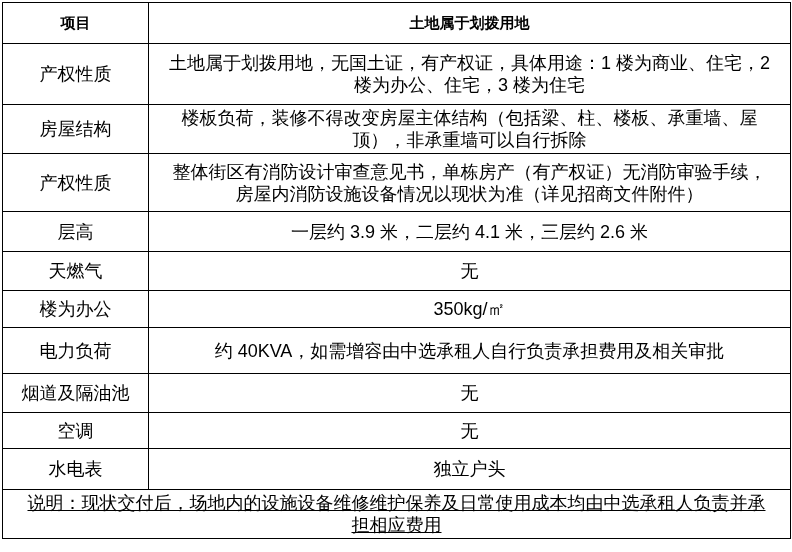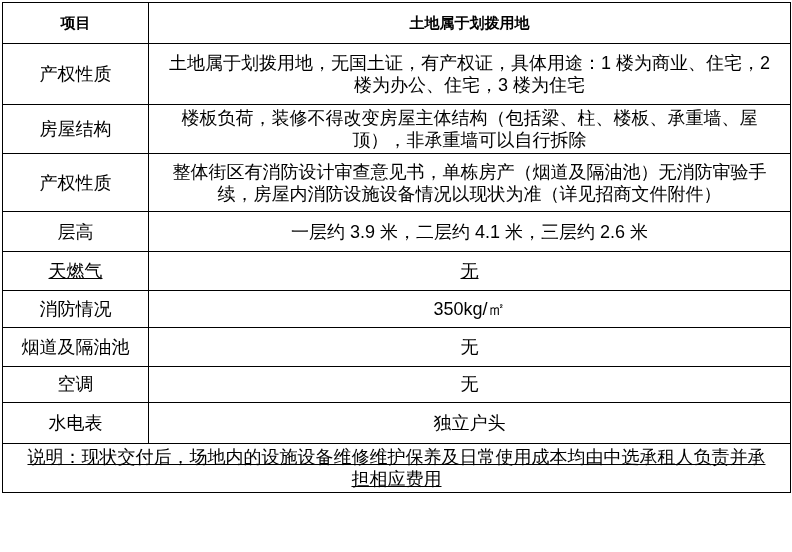--- a/index.html
+++ b/index.html
@@ -32,25 +32,25 @@
     font-weight: bold;
     padding: 2px 6px;
   }
   .col-label { width: 146px; }
   .col-value { width: 642px; }
   tr.row-header { height: 41px; }
   tr.row-0  { height: 61px; }
   tr.row-1  { height: 46px; }
   tr.row-2  { height: 58px; }
   tr.row-3  { height: 40px; }
-  tr.row-4  { height: 39px; text-decoration: underline; }
+  tr.row-4  { height: 39px; }
   tr.row-5  { height: 37px; }
   tr.row-6  { height: 46px; }
   tr.row-7  { height: 39px; }
-  tr.row-8  { height: 36px; font-family: Liberation Mono, monospace; }
+  tr.row-8  { height: 36px; }
   tr.row-9  { height: 41px; }
   tr.row-note { height: 46px; text-decoration: underline; }
 </style>
 </head>
 <body>
 
 <table class="spec-table">
   <colgroup>
     <col class="col-label">
     <col class="col-value">
@@ -65,33 +65,37 @@
     <tr class="row-0">
       <td>产权性质</td>
       <td>土地属于划拨用地，无国土证，有产权证，具体用途：1 楼为商业、住宅，2 楼为办公、住宅，3 楼为住宅</td>
     </tr>
     <tr class="row-1">
       <td>房屋结构</td>
       <td>楼板负荷，装修不得改变房屋主体结构（包括梁、柱、楼板、承重墙、屋顶），非承重墙可以自行拆除</td>
     </tr>
     <tr class="row-2">
       <td>产权性质</td>
-      <td>整体街区有消防设计审查意见书，单栋房产（烟道及隔油池）无消防审验手续，房屋内消防设施设备情况以现状为准（详见招商文件附件）</td>
+      <td>整体街区有消防设计审查意见书，单栋房产（有产权证）无消防审验手续，房屋内消防设施设备情况以现状为准（详见招商文件附件）</td>
     </tr>
     <tr class="row-3">
       <td>层高</td>
       <td>一层约 3.9 米，二层约 4.1 米，三层约 2.6 米</td>
     </tr>
     <tr class="row-4">
       <td>天燃气</td>
       <td>无</td>
     </tr>
     <tr class="row-5">
-      <td>消防情况</td>
+      <td>楼为办公</td>
       <td>350kg/㎡</td>
+    </tr>
+    <tr class="row-6">
+      <td>电力负荷</td>
+      <td>约 40KVA，如需增容由中选承租人自行负责承担费用及相关审批</td>
     </tr>
     <tr class="row-7">
       <td>烟道及隔油池</td>
       <td>无</td>
     </tr>
     <tr class="row-8">
       <td>空调</td>
       <td>无</td>
     </tr>
     <tr class="row-9">

